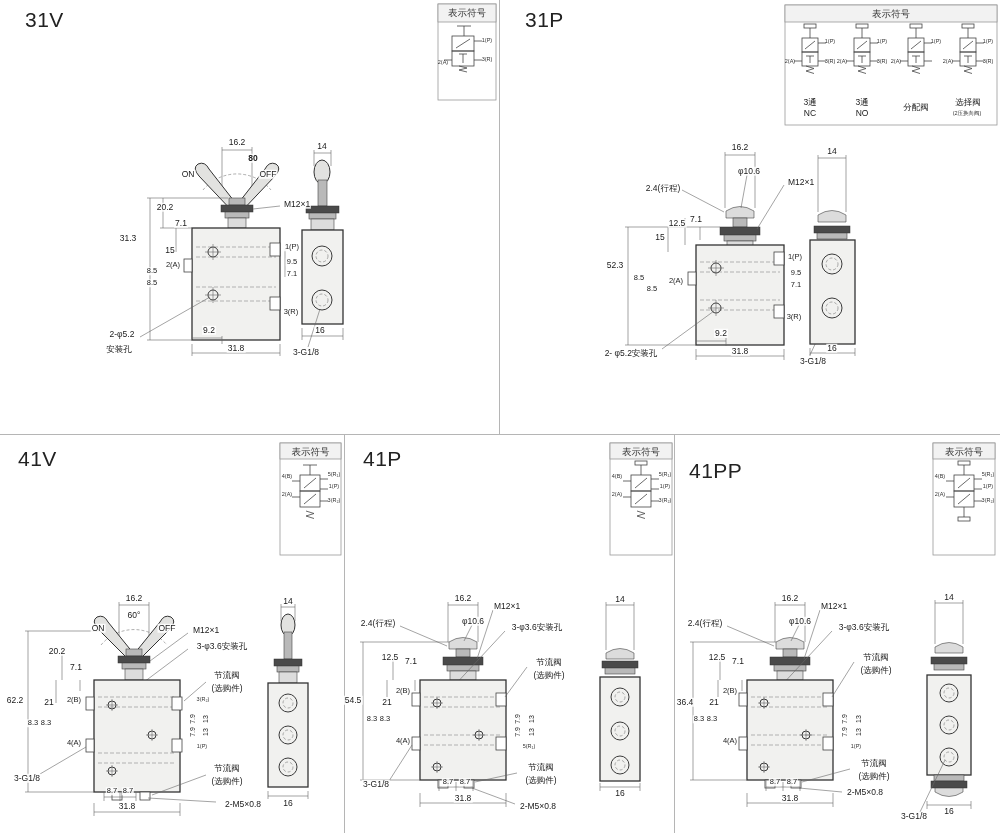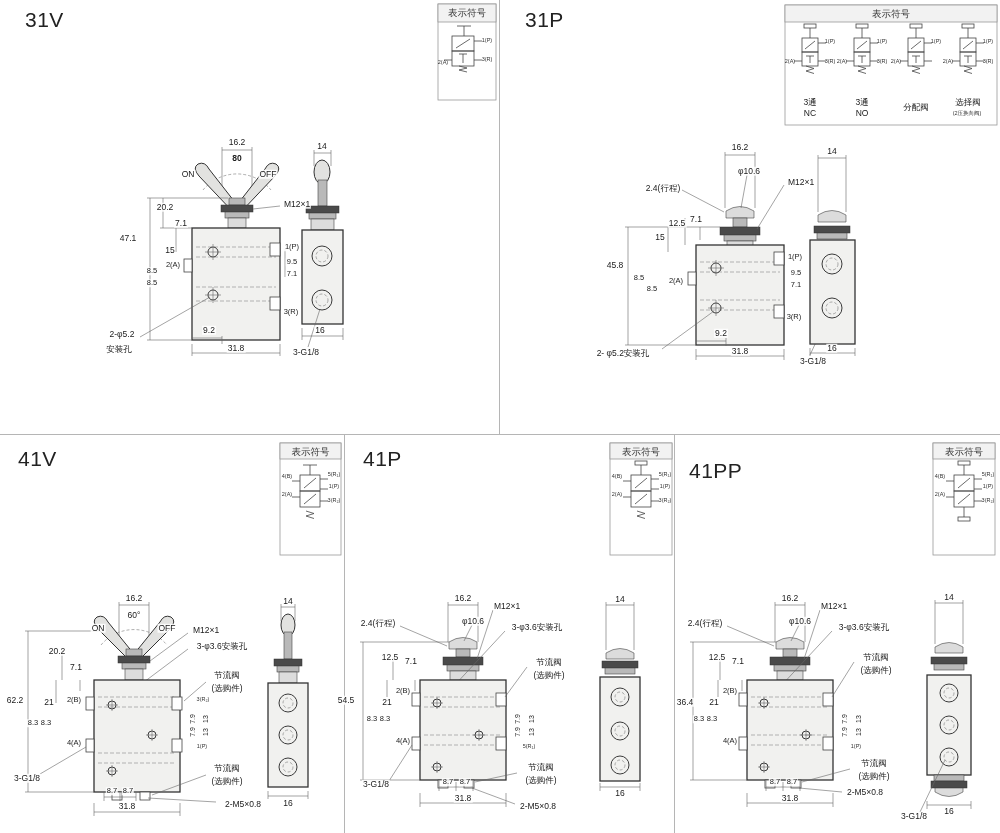--- a/index.html
+++ b/index.html
@@ -114,27 +114,27 @@
         <line x1="302" y1="328" x2="302" y2="340" class="dim"></line>
           <line x1="343" y1="328" x2="343" y2="340" class="dim"></line>
         <line x1="302" y1="336" x2="343" y2="336" class="dim"></line>
         <line x1="308" y1="347" x2="320" y2="309" class="dim"></line>
       </g>
     </svg>
     <div class="ptitle" style="left:25px;top:8px">31V</div>
     <div class="symh" style="left:438px;top:5px;width:58px">表示符号</div>
     <div class="labels">
         <span class="lb" style="left: 237px; top: 142px;">16.2</span>
-        <span class="lb" style="left: 237px; top: 158px; font-weight: bold;">80</span>
+        <span class="lb" style="left: 253px; top: 158px; font-weight: bold;">80</span>
         <span class="lb" style="left: 188px; top: 174px;">ON</span>
         <span class="lb" style="left: 268px; top: 174px;">OFF</span>
         <span class="lb" style="left: 297px; top: 204px;">M12×1</span>
         <span class="lb" style="left: 165px; top: 207px;">20.2</span>
         <span class="lb" style="left: 181px; top: 223px;">7.1</span>
-        <span class="lb" style="left: 128px; top: 238px;">47.1</span>
+        <span class="lb" style="left: 128px; top: 238px;">31.3</span>
         <span class="lb" style="left: 170px; top: 250px;">15</span>
         <span class="lb s" style="left: 173px; top: 265px;">2(A)</span>
         <span class="lb s" style="left: 152px; top: 271px;">8.5</span>
         <span class="lb s" style="left: 152px; top: 283px;">8.5</span>
         <span class="lb s" style="left: 292px; top: 247px;">1(P)</span>
         <span class="lb s" style="left: 292px; top: 262px;">9.5</span>
         <span class="lb s" style="left: 292px; top: 274px;">7.1</span>
         <span class="lb s" style="left: 291px; top: 312px;">3(R)</span>
         <span class="lb" style="left: 209px; top: 330px;">9.2</span>
         <span class="lb" style="left: 236px; top: 348px;">31.8</span>
@@ -264,31 +264,31 @@
     <div class="symh" style="left:285px;top:6px;width:212px">表示符号</div>
     <div class="labels">
         <span class="lb" style="left: 240px; top: 147px;">16.2</span>
         <span class="lb" style="left: 249px; top: 171px;">φ10.6</span>
         <span class="lb" style="left: 301px; top: 182px;">M12×1</span>
         <span class="lb" style="left: 332px; top: 151px;">14</span>
         <span class="lb" style="left: 163px; top: 188px;">2.4(行程)</span>
         <span class="lb" style="left: 177px; top: 223px;">12.5</span>
         <span class="lb" style="left: 160px; top: 237px;">15</span>
         <span class="lb" style="left: 196px; top: 219px;">7.1</span>
-        <span class="lb" style="left: 115px; top: 265px;">45.8</span>
+        <span class="lb" style="left: 115px; top: 265px;">52.3</span>
         <span class="lb s" style="left: 139px; top: 278px;">8.5</span>
         <span class="lb s" style="left: 152px; top: 289px;">8.5</span>
         <span class="lb s" style="left: 176px; top: 281px;">2(A)</span>
         <span class="lb s" style="left: 295px; top: 257px;">1(P)</span>
         <span class="lb s" style="left: 296px; top: 273px;">9.5</span>
         <span class="lb s" style="left: 296px; top: 285px;">7.1</span>
         <span class="lb s" style="left: 294px; top: 317px;">3(R)</span>
         <span class="lb" style="left: 221px; top: 333px;">9.2</span>
         <span class="lb" style="left: 240px; top: 351px;">31.8</span>
-        <span class="lb" style="left: 123px; top: 353px;">2- φ5.2安装孔</span>
+        <span class="lb" style="left: 131px; top: 353px;">2- φ5.2安装孔</span>
         <span class="lb" style="left: 313px; top: 361px;">3-G1/8</span>
         <span class="lb" style="left: 332px; top: 348px;">16</span>
         <span class="lb cap" style="left: 310px; top: 102px;">3通</span>
         <span class="lb cap" style="left: 310px; top: 113px;">NC</span>
         <span class="lb cap" style="left: 362px; top: 102px;">3通</span>
         <span class="lb cap" style="left: 362px; top: 113px;">NO</span>
         <span class="lb cap" style="left: 416px; top: 107px;">分配阀</span>
         <span class="lb cap" style="left: 468px; top: 102px;">选择阀</span>
         <span class="lb xs" style="left: 467px; top: 114px;">(2压换向阀)</span>
         <span class="lb xs" style="left: 290px; top: 62px;">2(A)</span>
@@ -528,21 +528,21 @@
     <div class="ptitle" style="left:18px;top:12px">41P</div>
     <div class="symh" style="left:265px;top:9px;width:62px">表示符号</div>
     <div class="labels">
         <span class="lb" style="left: 118px; top: 163px;">16.2</span>
         <span class="lb" style="left: 162px; top: 171px;">M12×1</span>
         <span class="lb" style="left: 128px; top: 186px;">φ10.6</span>
         <span class="lb" style="left: 192px; top: 192px;">3-φ3.6安装孔</span>
         <span class="lb" style="left: 33px; top: 188px;">2.4(行程)</span>
         <span class="lb" style="left: 45px; top: 222px;">12.5</span>
         <span class="lb" style="left: 66px; top: 226px;">7.1</span>
-        <span class="lb" style="left: 1px; top: 265px;">54.5</span>
+        <span class="lb" style="left: 8px; top: 265px;">54.5</span>
         <span class="lb" style="left: 42px; top: 267px;">21</span>
         <span class="lb s" style="left: 58px; top: 256px;">2(B)</span>
         <span class="lb s" style="left: 27px; top: 284px;">8.3</span>
         <span class="lb s" style="left: 40px; top: 284px;">8.3</span>
         <span class="lb s" style="left: 58px; top: 306px;">4(A)</span>
         <span class="lb" style="left: 204px; top: 227px;">节流阀</span>
         <span class="lb" style="left: 204px; top: 240px;">(选购件)</span>
         <span class="lb sv" style="left: 172px; top: 284px;">7.9</span>
         <span class="lb sv" style="left: 172px; top: 297px;">7.9</span>
         <span class="lb sv" style="left: 186px; top: 284px;">13</span>

